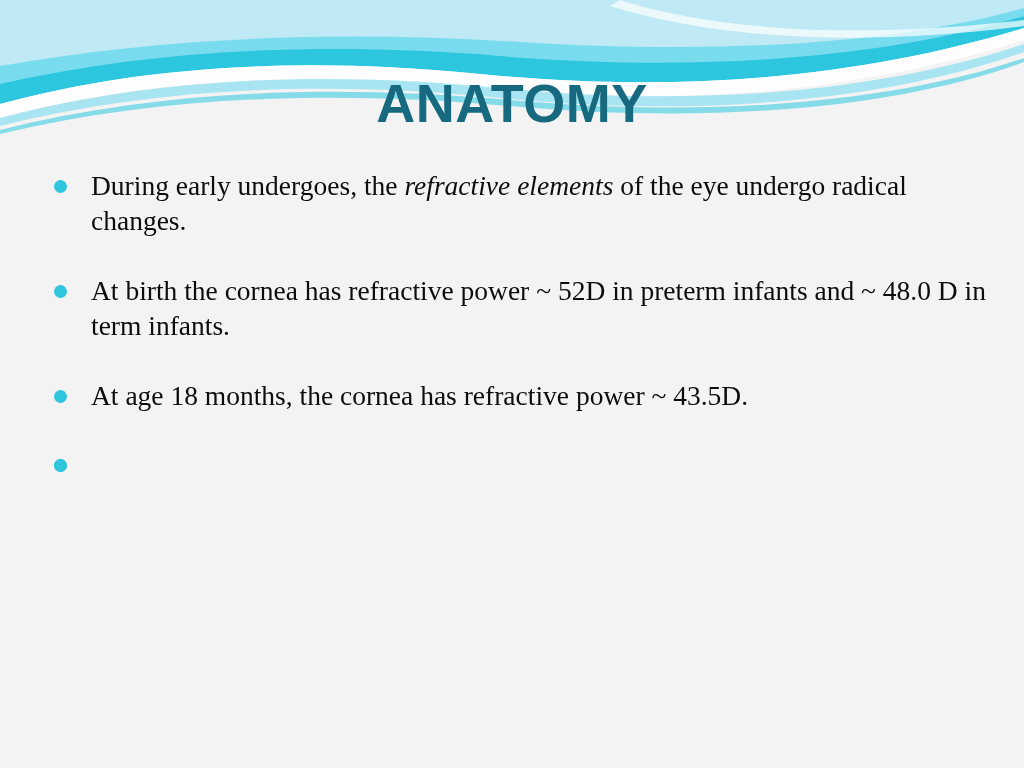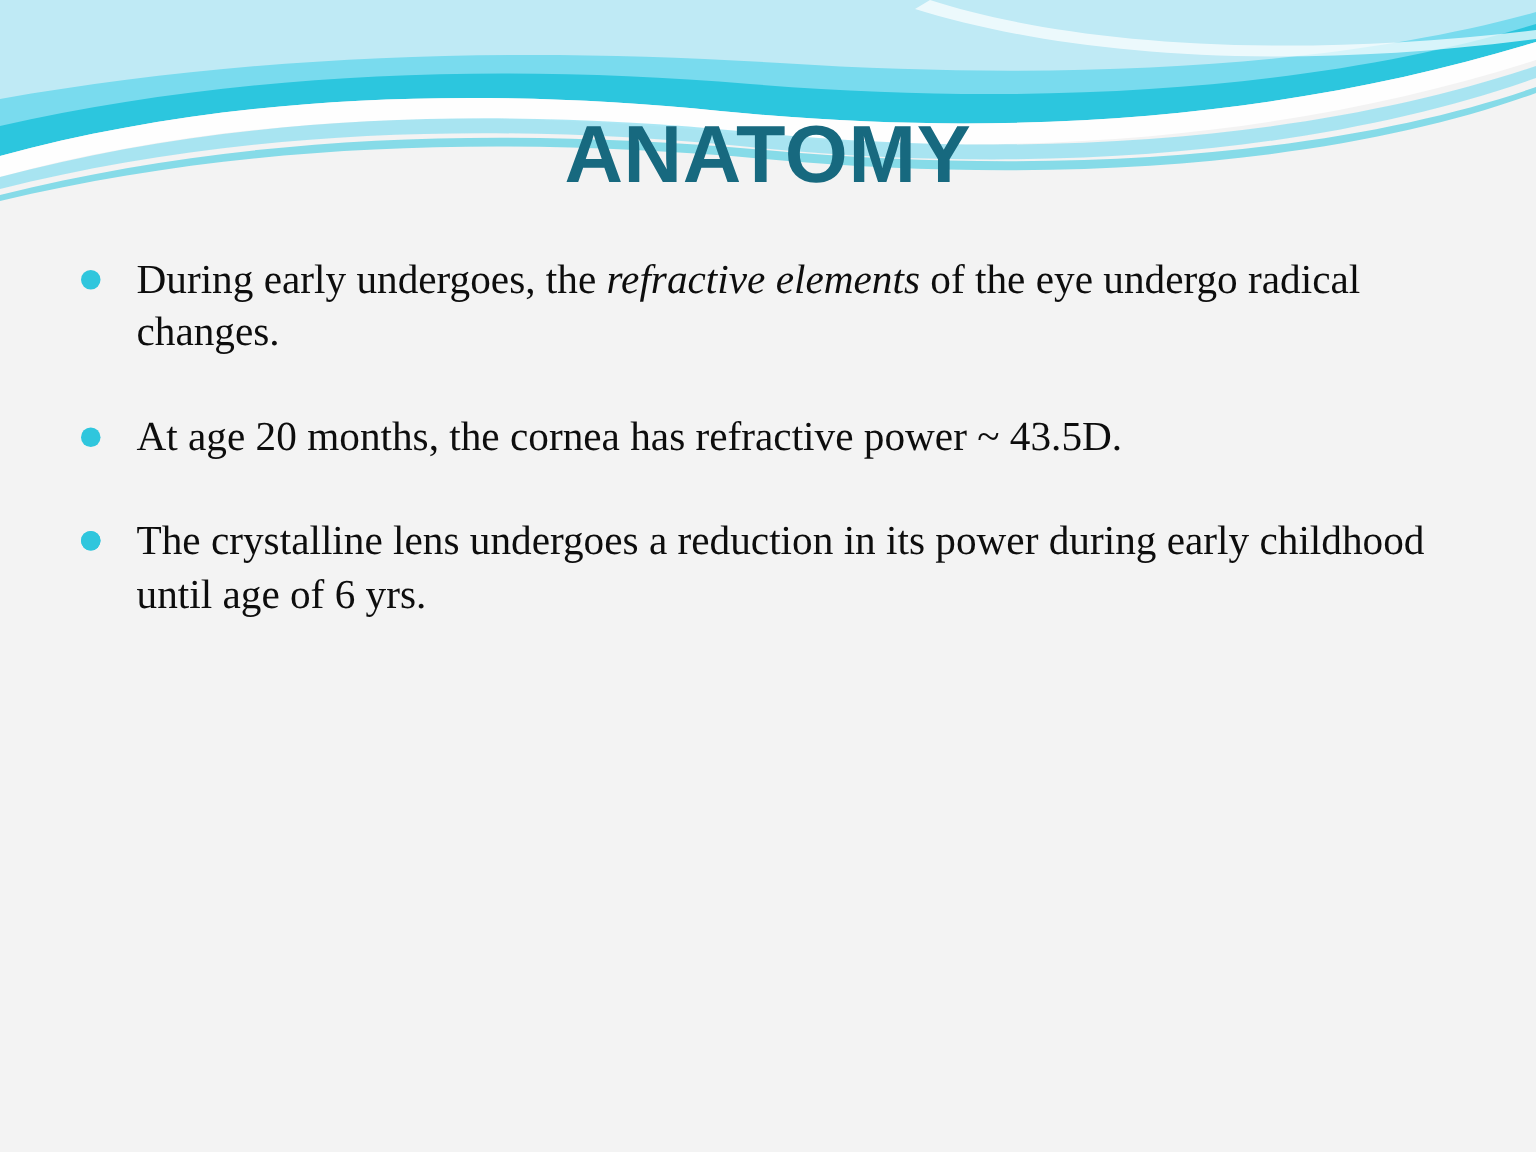--- a/index.html
+++ b/index.html
@@ -94,30 +94,33 @@
 
   <div class="title">ANATOMY</div>
 
   <div class="content">
 
     <div class="bullet">
       <span class="dot"></span>
       <span>During early undergoes, the </span><em>refractive elements</em><span> of the eye undergo radical changes.</span>
     </div>
 
+    <div class="bullet">
+      <span class="dot"></span>
+      <span>At birth the cornea has refractive power ~ 52D in preterm infants and ~ 48.0 D in term infants.</span>
+    </div>
 
     <div class="bullet">
       <span class="dot"></span>
-      <span>At age 20 months, the cornea has refractive power ~ 43.5D.</span>
+      <span>At age 18 months, the cornea has refractive power ~ 43.5D.</span>
     </div>
 
     <div class="bullet">
       <span class="dot"></span>
     </div>
 
     <div class="bullet">
       <span class="dot"></span>
-      <span>The crystalline lens undergoes a reduction in its power during early childhood until age of 6 yrs.</span>
     </div>
 
   </div>
 
 </div>
 
 </body></html>

